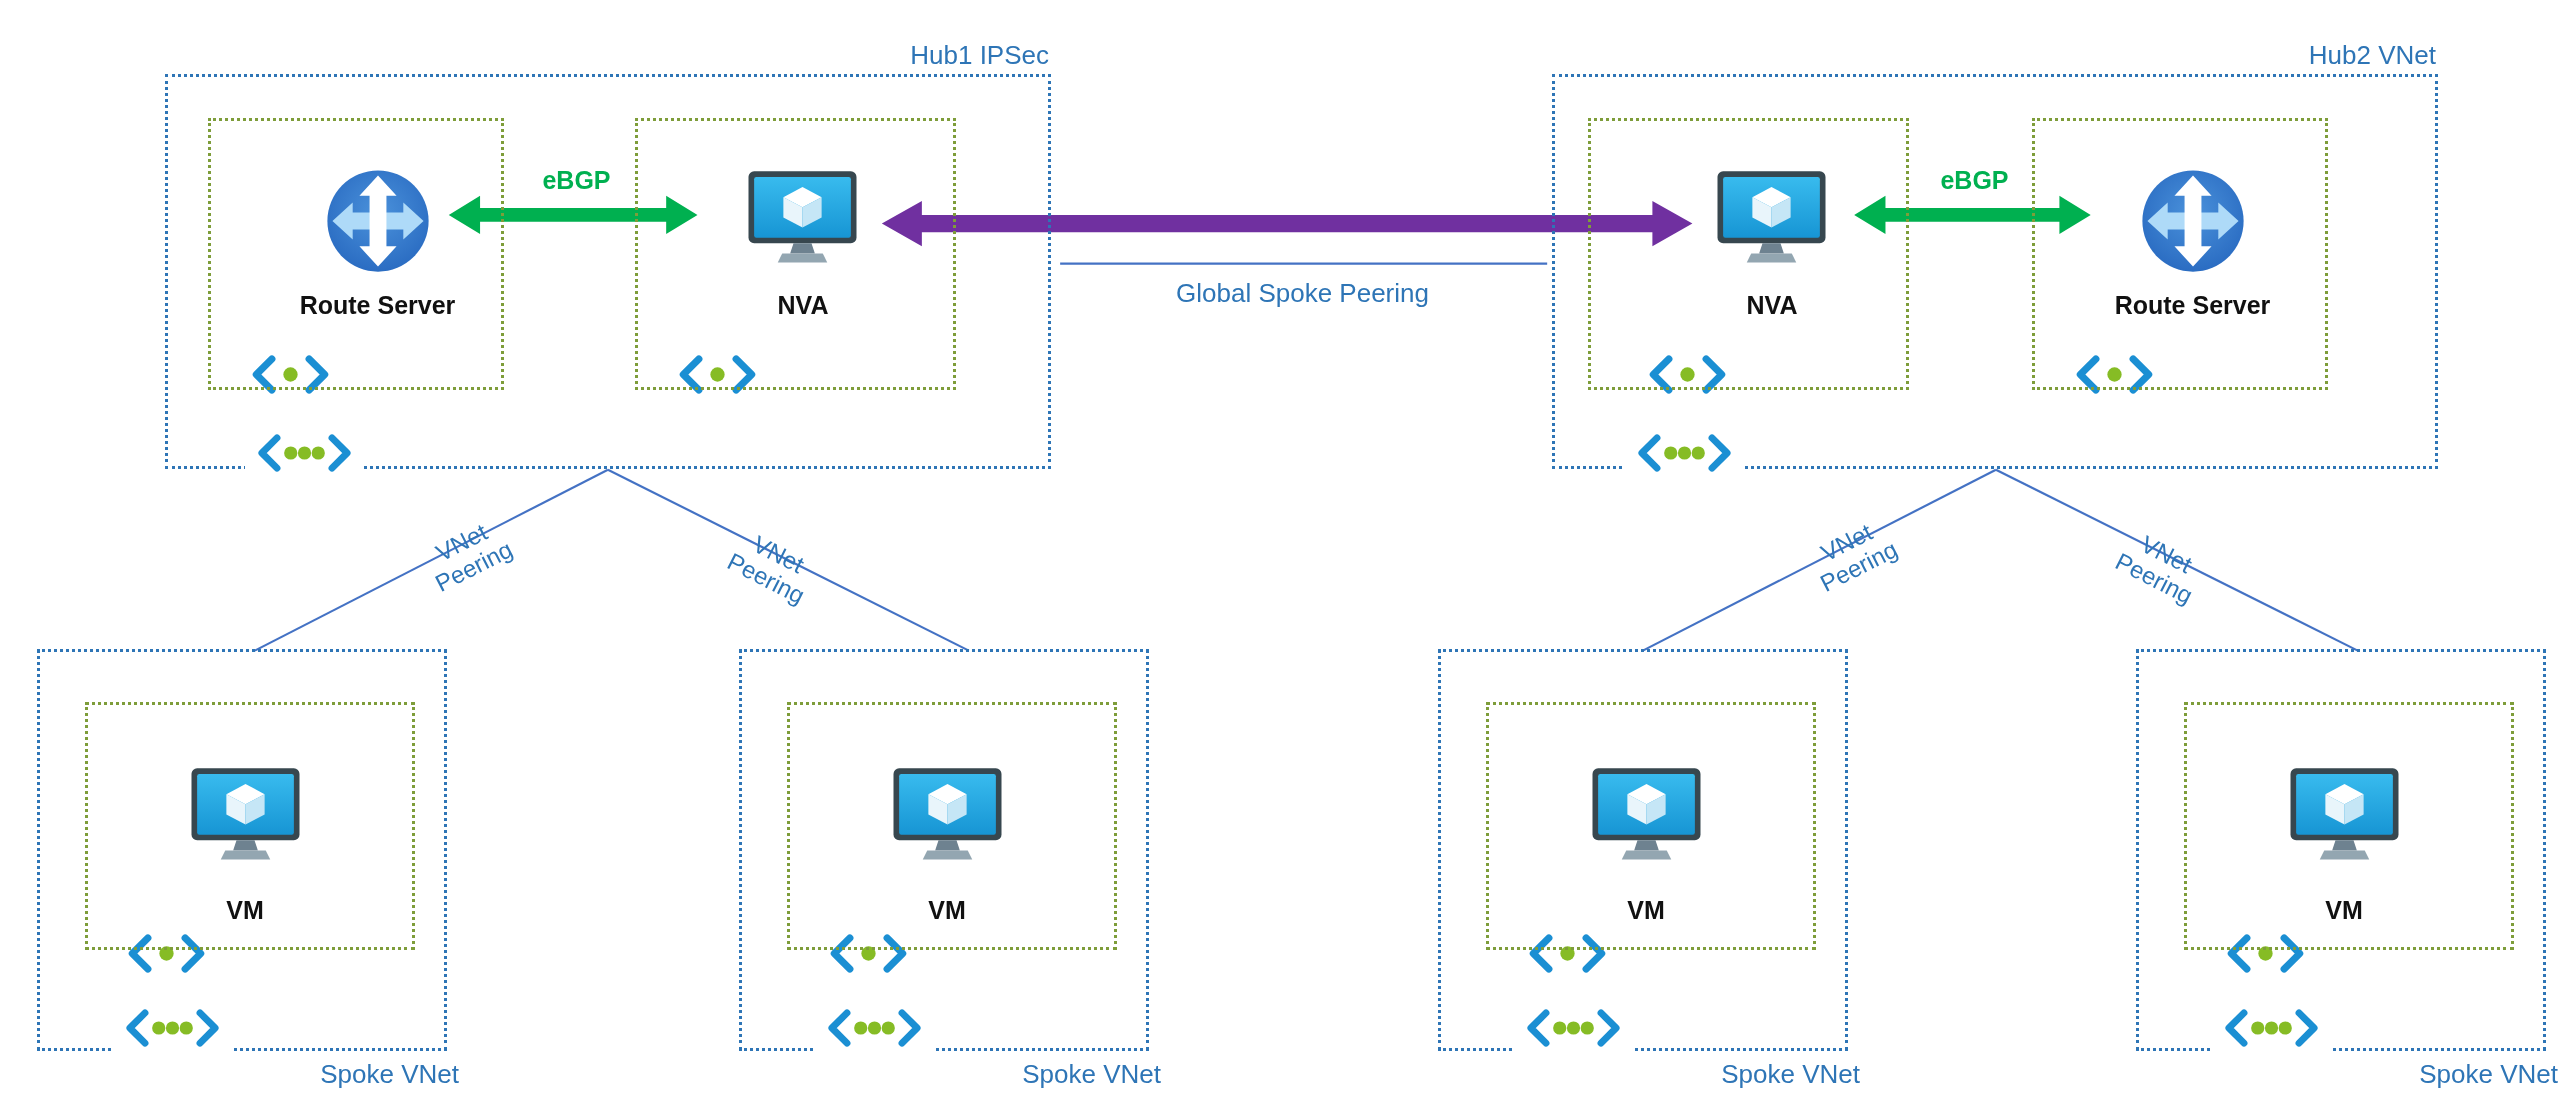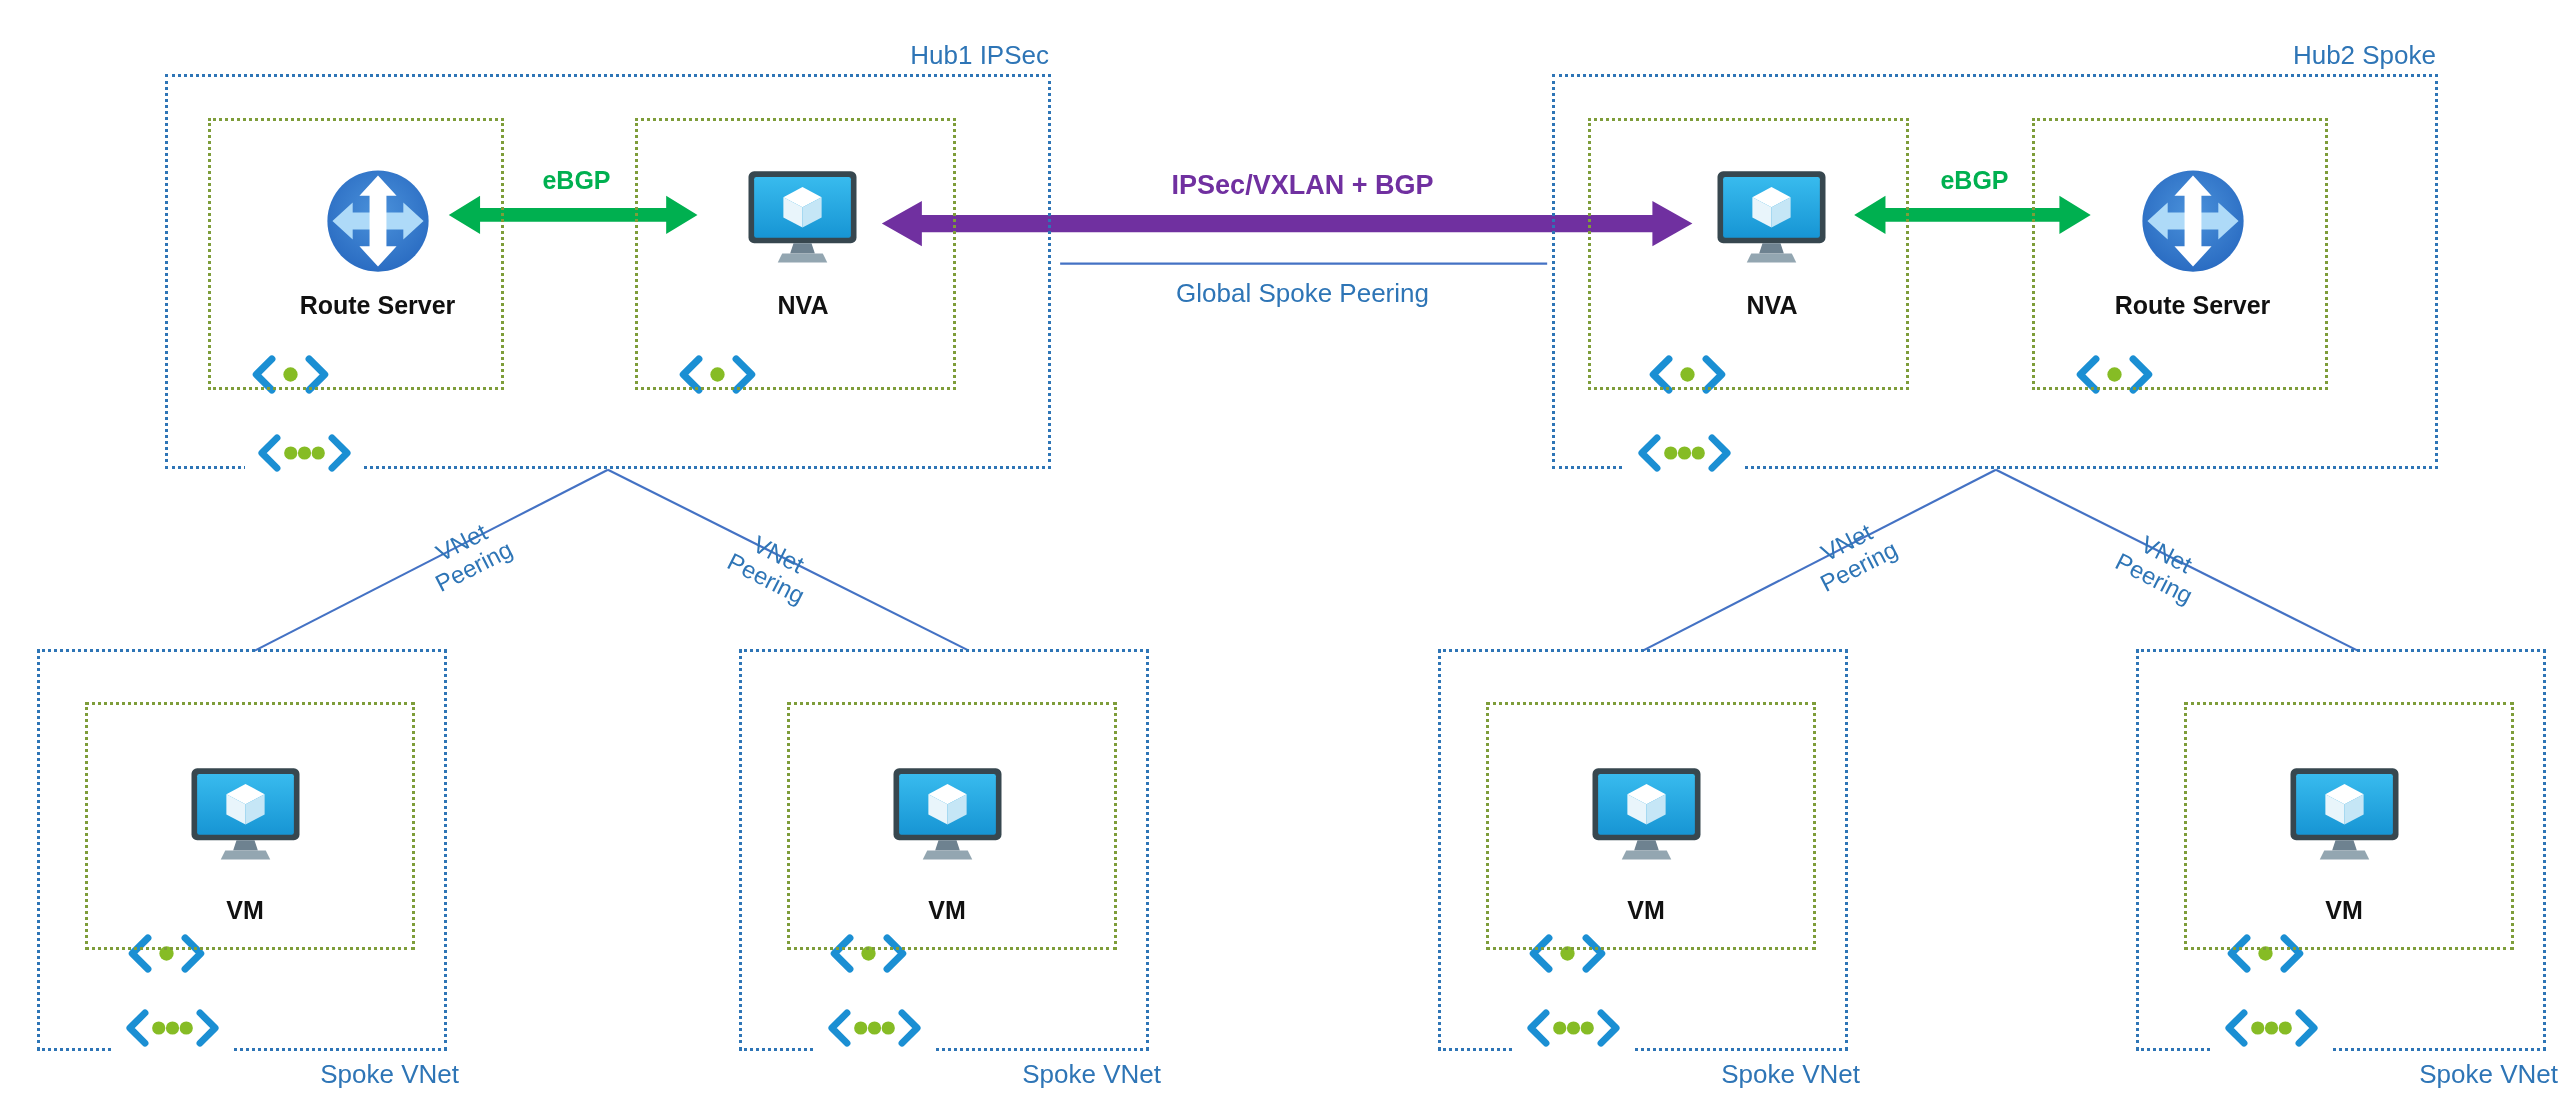--- a/index.html
+++ b/index.html
@@ -80,23 +80,22 @@
     <line x1="699" y1="540" x2="1114" y2="748" stroke="#4472C4" stroke-width="2.5"></line>
     <line x1="2295" y1="540" x2="1889" y2="748" stroke="#4472C4" stroke-width="2.5"></line>
     <line x1="2295" y1="540" x2="2711" y2="748" stroke="#4472C4" stroke-width="2.5"></line>
     <line x1="1219" y1="303" x2="1779" y2="303" stroke="#4472C4" stroke-width="2.5"></line>
     <polygon fill="#00B050" points="516,247 552,225 552,239 766,239 766,225 802,247 766,269 766,255 552,255 552,269"></polygon>
     <polygon fill="#00B050" points="2132,247 2168,225 2168,239 2368,239 2368,225 2404,247 2368,269 2368,255 2168,255 2168,269"></polygon>
     <polygon fill="#7030A0" points="1014,257 1060,231 1060,247 1900,247 1900,231 1946,257 1900,283 1900,267 1060,267 1060,283"></polygon>
   </svg>
 
   <div class="vnet-label tr" style="left:809px;top:40px;width:240px;">Hub1 IPSec</div>
-  <div class="vnet-label tr" style="left:2196px;top:40px;width:240px;">Hub2 Spoke</div>
-
-  <div class="tunnel-label" style="left:1059px;top:170px;width:487px;">IPSec/VXLAN + BGP</div>
+  <div class="vnet-label tr" style="left:2196px;top:40px;width:240px;">Hub2 VNet</div>
+
   <div class="gpeer-label" style="left:1146px;top:278px;width:313px;">Global Spoke Peering</div>
 
   <div class="rot-label rot-neg" style="left:468px;top:555px;">VNet Peering</div>
   <div class="rot-label rot-pos" style="left:772px;top:567px;">VNet Peering</div>
   <div class="rot-label rot-neg" style="left:1853px;top:555px;">VNet Peering</div>
   <div class="rot-label rot-pos" style="left:2160px;top:567px;">VNet Peering</div>
 
   <div class="vnet-box" style="left:165px;top:74px;width:880px;height:389px;">
     <div class="subnet-box" style="left:40px;top:41px;width:290px;height:266px;"></div>
     <div class="subnet-box" style="left:467px;top:41px;width:315px;height:266px;"></div>

